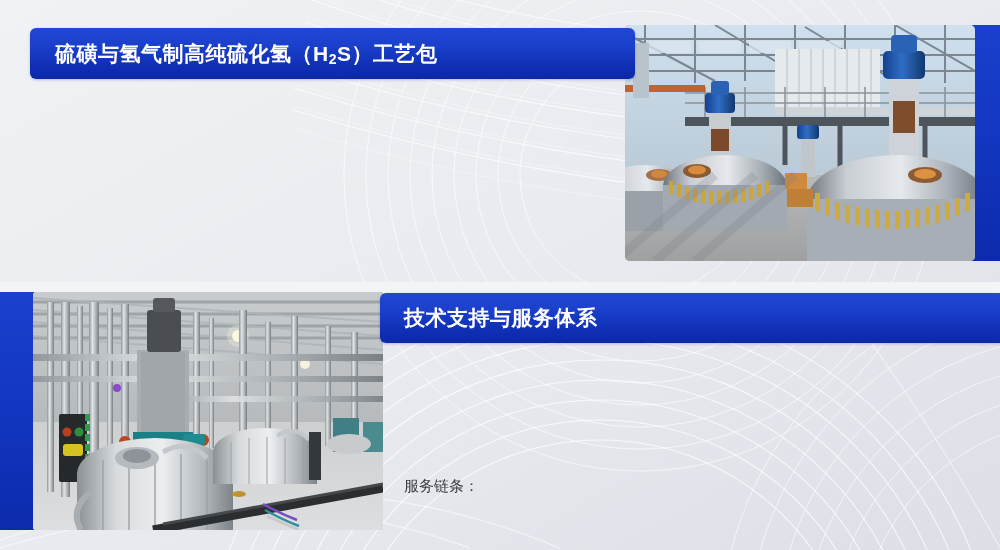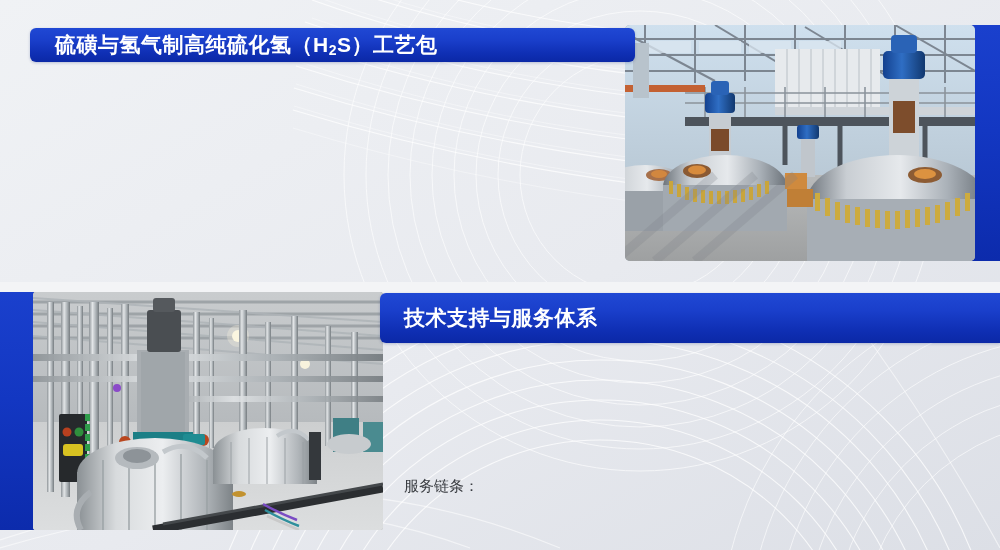--- a/index.html
+++ b/index.html
@@ -59,21 +59,21 @@
     letter-spacing: 0.5px;
     white-space: nowrap;
   }
   .header-bar .title sub {
     font-size: 14px;
     vertical-align: baseline;
     position: relative;
     top: 3px;
   }
 
-  #header-1 { left: 30px; top: 28px; width: 605px; height: 34px; padding-left: 25px; }
+  #header-1 { left: 30px; top: 28px; width: 605px; height: 51px; padding-left: 25px; }
   #header-2 { left: 380px; top: 293px; width: 620px; height: 50px; padding-left: 24px; border-top-right-radius: 0; border-bottom-right-radius: 0; }
 
   
   .body-text {
     position: absolute;
     color: #3a3d42;
     font-size: 15px;
     line-height: 27px;
     white-space: pre-wrap;
   }

